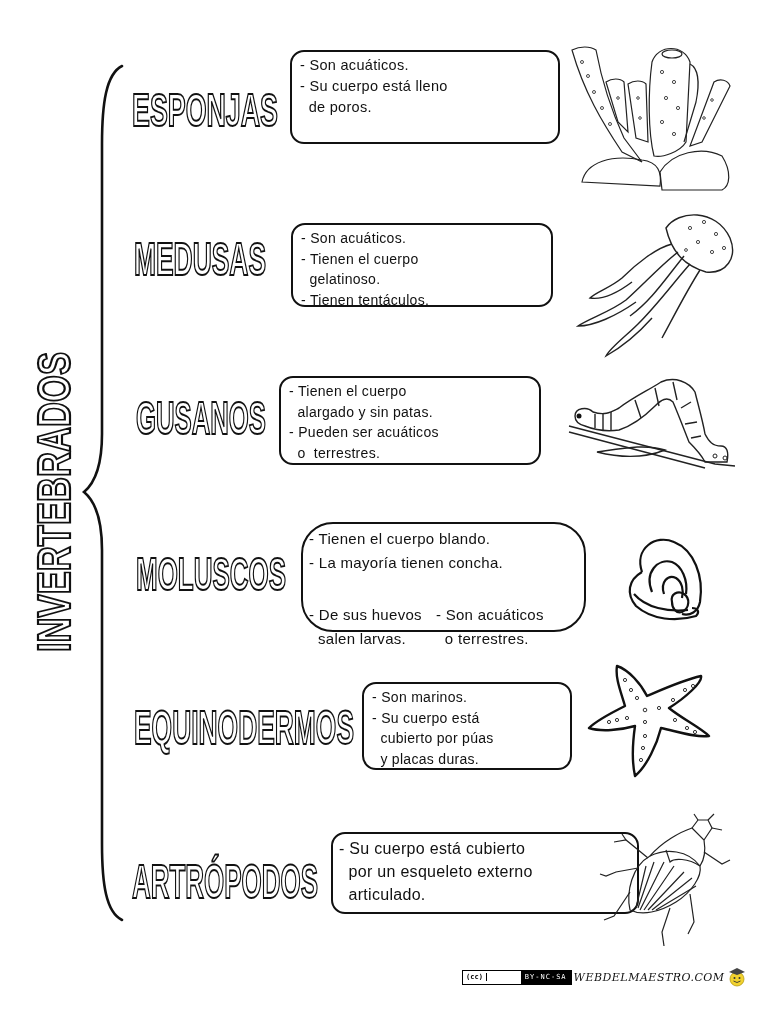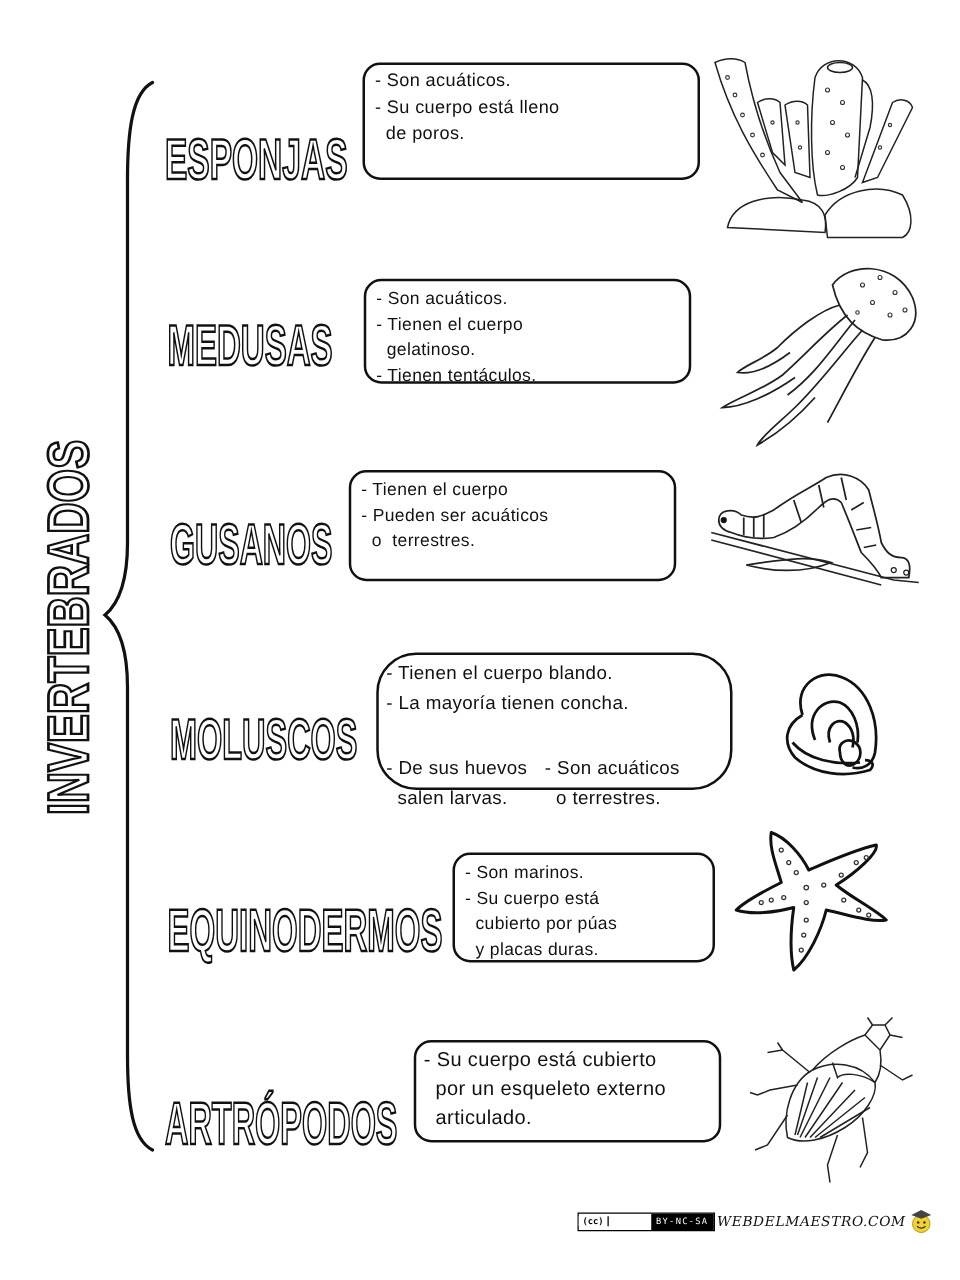--- a/index.html
+++ b/index.html
@@ -2,21 +2,21 @@
 <html><head>
 <meta charset="utf-8">
 <style>
   html, body { margin:0; padding:0; background:#ffffff; }
   body { width:768px; height:1024px; position:relative; overflow:hidden; font-family:"DejaVu Sans", sans-serif; color:#111; }
   .vtitle {
     position:absolute; left:22px; top:352px; width:60px; height:300px;
   }
   .vtitle svg { width:60px; height:300px; }
   .brace { position:absolute; left:78px; top:64px; width:50px; height:860px; }
-  .group-title { position:absolute;margin-top:17px; }
+  .group-title { position:absolute; }
   .group-title svg { display:block; overflow:visible; }
   .box {
     position:absolute; border:2px solid #111; border-radius:14px; background:#fff;
     font-family:Liberation Sans, sans-serif; font-size:14.5px; line-height:21px; color:#111;
     box-sizing:border-box; padding:3px 8px; letter-spacing:0.3px;
   }
   .box .line { white-space:pre; }
   .box.narrow { font-size:14px; line-height:20.5px; }
   .two-col { display:flex; gap:14px;margin-top:29px; }
   .pic { position:absolute; }
@@ -78,20 +78,21 @@
 
 <div class="box narrow" style="left:291px;top:223px;width:262px;height:84px;">
   <div class="line">- Son acuáticos.</div>
   <div class="line">- Tienen el cuerpo</div>
   <div class="line">  gelatinoso.</div>
   <div class="line">- Tienen tentáculos.</div>
 </div>
 
 <div class="box narrow" style="left:279px;top:376px;width:262px;height:89px;">
   <div class="line">- Tienen el cuerpo</div>
+  <div class="line">  alargado y sin patas.</div>
   <div class="line">- Pueden ser acuáticos</div>
   <div class="line">  o  terrestres.</div>
 </div>
 
 <div class="box" style="left:301px;top:522px;width:285px;height:110px;font-family:'Liberation Sans',sans-serif;font-size:15px;line-height:23.5px;padding:3px 6px;border-radius:32px;">
   <div class="line">- Tienen el cuerpo blando.</div>
   <div class="line">- La mayoría tienen concha.</div>
   <div class="two-col">
     <div>
       <div class="line">- De sus huevos</div>
@@ -104,21 +105,21 @@
   </div>
 </div>
 
 <div class="box narrow" style="left:362px;top:682px;width:210px;height:88px;">
   <div class="line">- Son marinos.</div>
   <div class="line">- Su cuerpo está</div>
   <div class="line">  cubierto por púas</div>
   <div class="line">  y placas duras.</div>
 </div>
 
-<div class="box" style="left:331px;top:832px;width:246px;height:82px;font-family:'Liberation Sans',sans-serif;font-size:16px;line-height:23px;padding:3px 6px;">
+<div class="box" style="left:331px;top:832px;width:308px;height:82px;font-family:'Liberation Sans',sans-serif;font-size:16px;line-height:23px;padding:3px 6px;">
   <div class="line">- Su cuerpo está cubierto</div>
   <div class="line">  por un esqueleto externo</div>
   <div class="line">  articulado.</div>
 </div>
 
 <svg class="pic" style="left:562px;top:42px;" width="170" height="150" viewBox="0 0 170 150">
   <g fill="none" stroke="#222" stroke-width="1.2">
     <path d="M10 8 C18 4 28 4 34 8 C40 40 50 70 62 96 L80 120 L60 110 C40 80 22 50 10 8 Z"></path>
     <path d="M44 40 C50 36 58 36 62 40 L66 90 L56 80 Z"></path>
     <path d="M66 42 C72 38 80 38 84 42 L86 100 L74 96 Z"></path>

